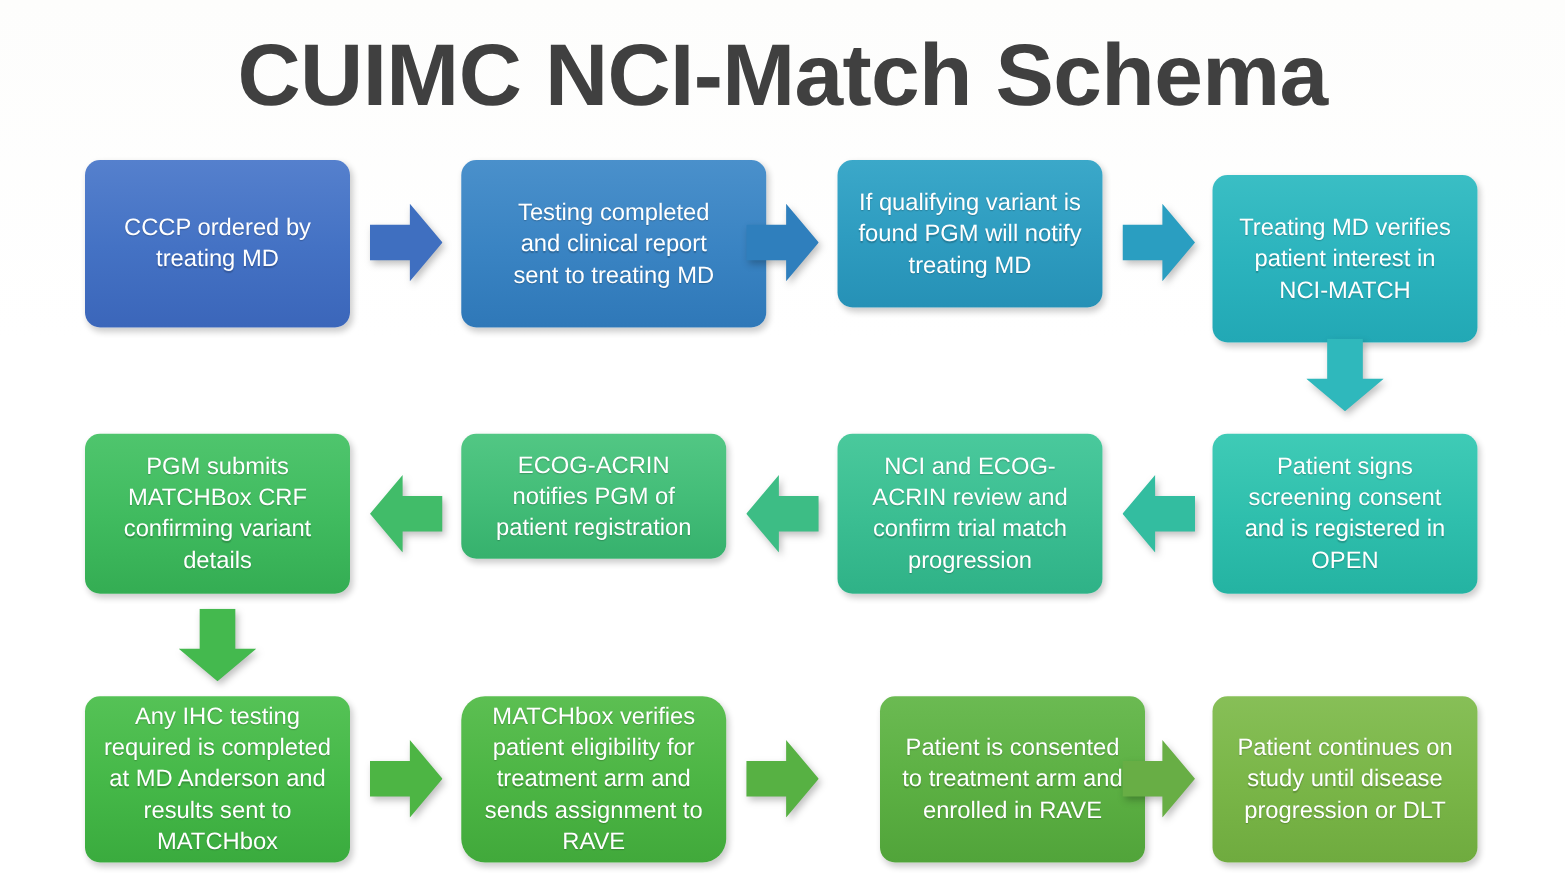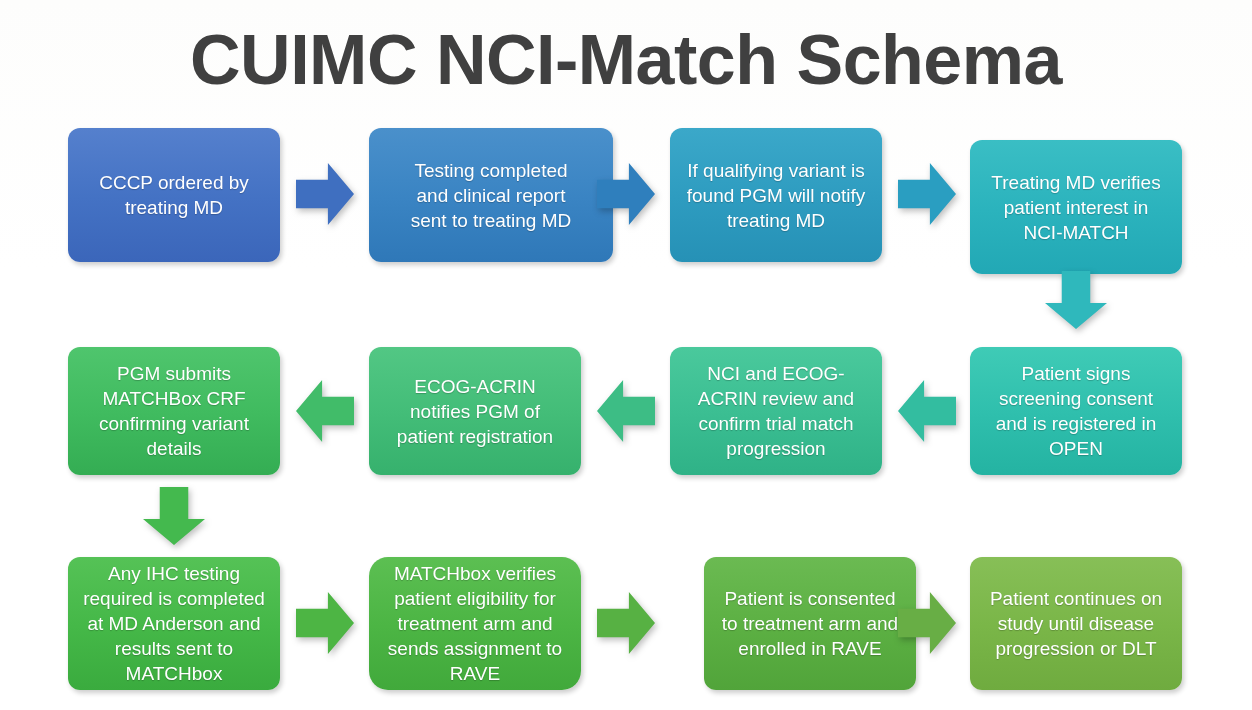--- a/index.html
+++ b/index.html
@@ -77,21 +77,21 @@
   <div id="nodes-layer">
       <div class="node" style="left: 68px; top: 128px; width: 212px; height: 134px; background: linear-gradient(rgb(85, 128, 205) 0%, rgb(68, 114, 196) 52%, rgb(59, 102, 186) 100%);">
         <span class="node-text">CCCP ordered by
 treating MD</span>
       </div>
       <div class="node" style="left: 369px; top: 128px; width: 244px; height: 134px; background: linear-gradient(rgb(74, 144, 203) 0%, rgb(58, 132, 195) 52%, rgb(47, 120, 184) 100%); text-align: center;">
         <span class="node-text">Testing completed
 and clinical report
 sent to treating MD</span>
       </div>
-      <div class="node" style="left: 670px; top: 128px; width: 212px; height: 134px; background: linear-gradient(rgb(59, 168, 201) 0%, rgb(46, 156, 192) 52%, rgb(38, 145, 182) 100%);">
+      <div class="node" style="left: 670px; top: 128px; width: 212px; height: 118px; background: linear-gradient(rgb(59, 168, 201) 0%, rgb(46, 156, 192) 52%, rgb(38, 145, 182) 100%);">
         <span class="node-text">If qualifying variant is
 found PGM will notify
 treating MD</span>
       </div>
       <div class="node" style="left: 970px; top: 128px; width: 212px; height: 134px; background: linear-gradient(rgb(58, 190, 196) 0%, rgb(43, 179, 189) 52%, rgb(34, 168, 181) 100%); margin-top: 12px;">
         <span class="node-text">Treating MD verifies
 patient interest in
 NCI-MATCH</span>
       </div>
       <div class="node" style="left: 970px; top: 347px; width: 212px; height: 128px; background: linear-gradient(rgb(63, 203, 182) 0%, rgb(47, 191, 173) 52%, rgb(36, 179, 162) 100%); text-align: center;">
@@ -99,21 +99,21 @@
 screening consent
 and is registered in
 OPEN</span>
       </div>
       <div class="node" style="left: 670px; top: 347px; width: 212px; height: 128px; background: linear-gradient(rgb(74, 201, 156) 0%, rgb(59, 190, 146) 52%, rgb(47, 178, 135) 100%);">
         <span class="node-text">NCI and ECOG-
 ACRIN review and
 confirm trial match
 progression</span>
       </div>
-      <div class="node" style="left: 369px; top: 347px; width: 212px; height: 128px; background: linear-gradient(rgb(82, 199, 132) 0%, rgb(67, 189, 120) 52%, rgb(54, 177, 109) 100%);">
+      <div class="node" style="left: 369px; top: 347px; width: 212px; height: 100px; background: linear-gradient(rgb(82, 199, 132) 0%, rgb(67, 189, 120) 52%, rgb(54, 177, 109) 100%);">
         <span class="node-text">ECOG-ACRIN
 notifies PGM of
 patient registration</span>
       </div>
       <div class="node" style="left: 68px; top: 347px; width: 212px; height: 128px; background: linear-gradient(rgb(79, 197, 109) 0%, rgb(64, 187, 95) 52%, rgb(52, 173, 83) 100%);">
         <span class="node-text">PGM submits
 MATCHBox CRF
 confirming variant
 details</span>
       </div>

